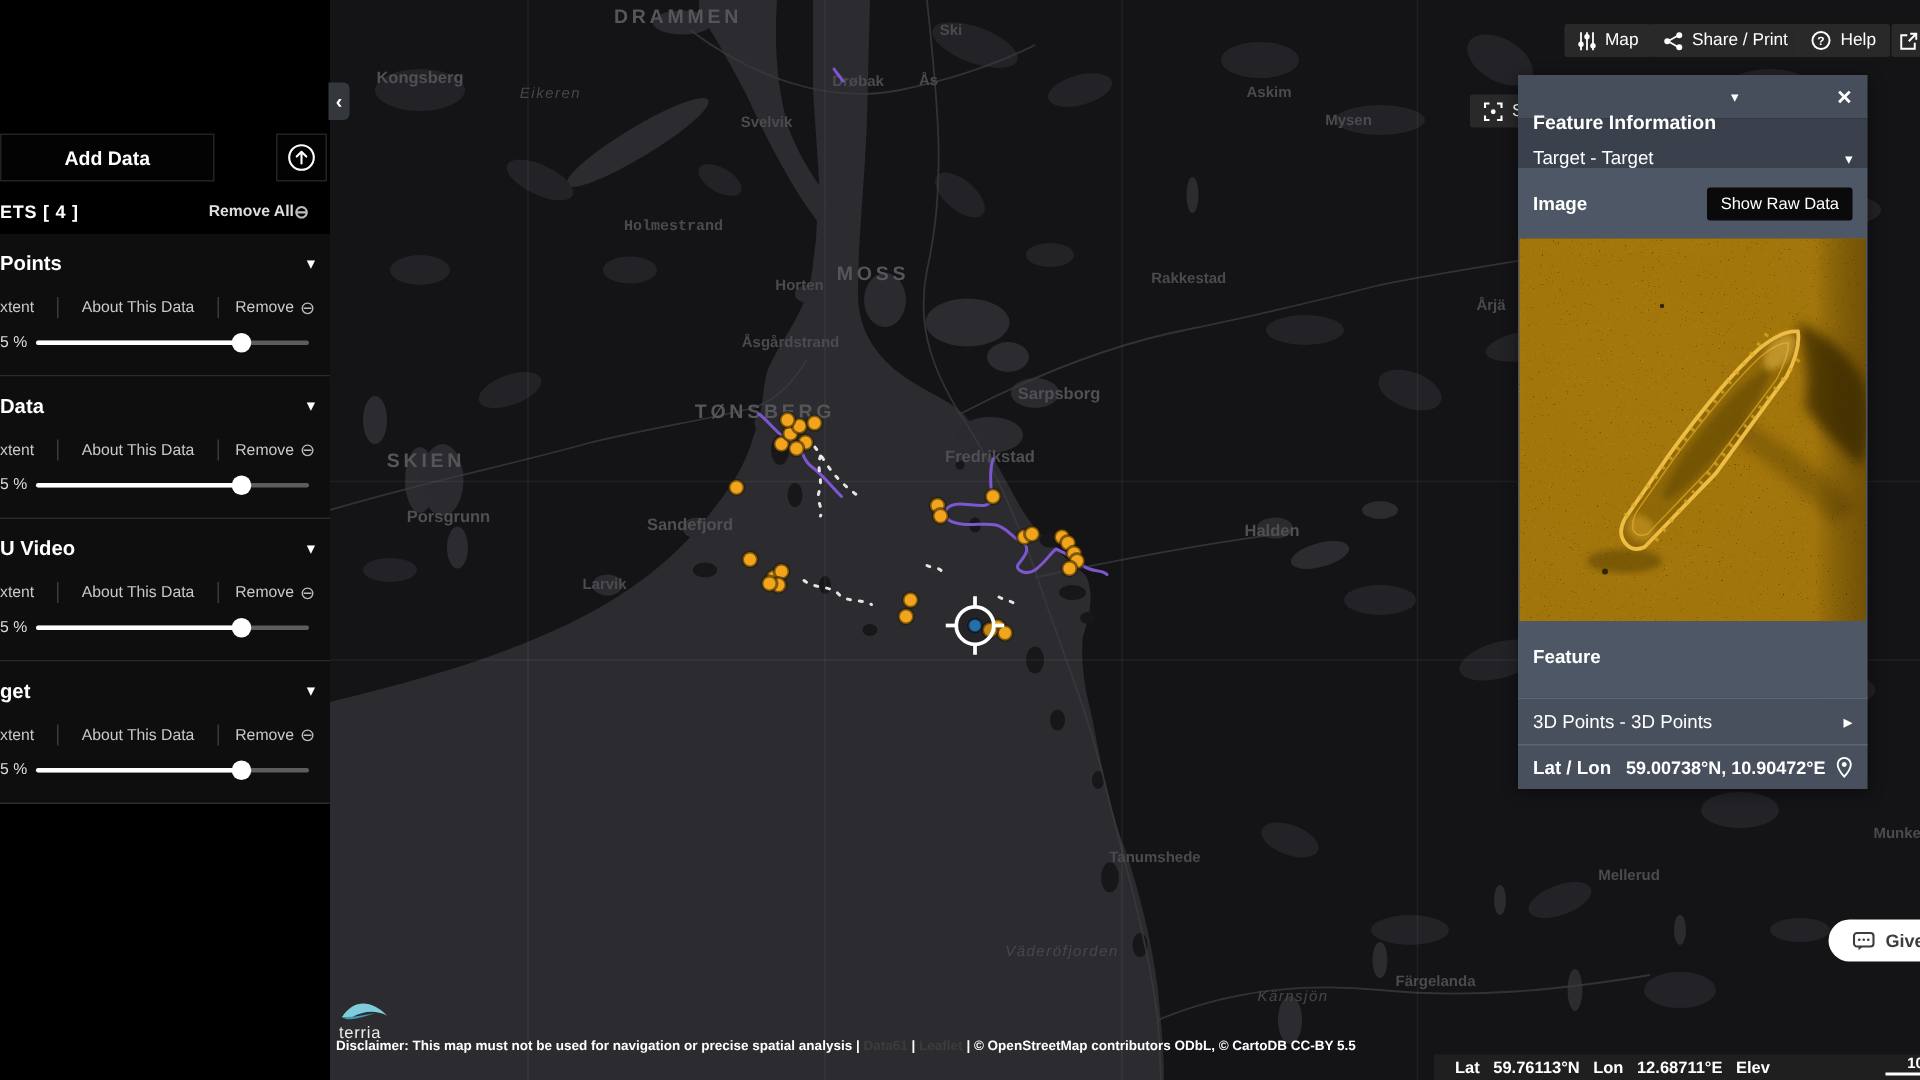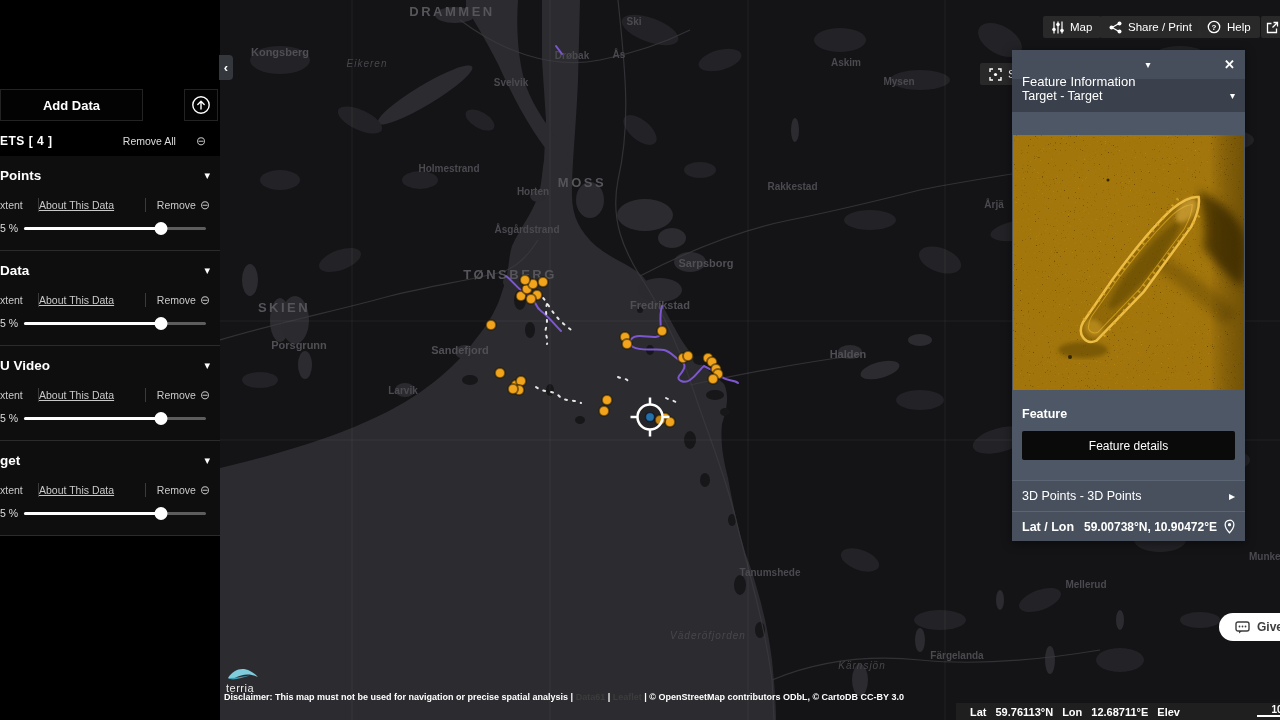--- a/index.html
+++ b/index.html
@@ -22,50 +22,50 @@
   
   .sidebar{position:absolute;left:0;top:0;width:220px;height:720px;background:#000;z-index:30;}
   .search-box{position:absolute;left:0;top:54px;width:218px;height:32px;background:#fff;}
   .search-box input{width:100%;height:100%;border:0;outline:none;padding-left:37px;font-size:13px;color:#333;background:transparent;}
   .search-box input::placeholder{color:#9a9a9a;}
   .collapse-tab{position:absolute;left:219px;top:55px;width:14px;height:25px;background:#34373c;border-radius:0 4px 4px 0;color:#fff;z-index:31;display:flex;align-items:center;justify-content:center;font-size:13px;font-weight:bold;cursor:pointer;}
   .adddata-btn{position:absolute;left:0;top:89px;width:143px;height:32px;background:#030303;border:1px solid #232323;color:#fff;font-weight:bold;font-size:13px;display:flex;align-items:center;justify-content:center;cursor:pointer;}
   .upload-btn{position:absolute;left:184px;top:89px;width:34px;height:32px;background:#030303;border:1px solid #232323;display:flex;align-items:center;justify-content:center;cursor:pointer;}
   .wb-header{position:absolute;left:0;top:131px;width:218px;height:20px;display:flex;align-items:center;justify-content:space-between;color:#fff;}
   .wb-title{font-size:12px;font-weight:bold;letter-spacing:.5px;}
-  .wb-removeall{font-size:10.5px;color:#ddd;display:flex;align-items:flex-start;gap:20px;cursor:pointer;margin-right:12px;}
+  .wb-removeall{font-size:10.5px;color:#ddd;display:flex;align-items:flex-start;gap:0;cursor:pointer;margin-right:12px;font-weight:bold;}
   .ocirc{font-size:12px;color:#bbb;line-height:1;}
   .datasets{position:absolute;left:0;top:156px;width:220px;}
   .dataset{height:95px;background:#0e0e0e;border-bottom:1px solid #2b2b2b;padding:6px 0 0 0;overflow:hidden;}
   .ds-head{height:26px;display:flex;align-items:center;justify-content:space-between;padding-right:10px;color:#fff;}
   .ds-name{font-size:13.5px;font-weight:bold;}
   .ds-caret{font-size:11px;color:#fff;cursor:pointer;}
   .ds-actions{display:flex;align-items:center;height:20px;margin-top:7px;color:#c9c9c9;font-size:10.5px;}
   .ds-act{cursor:pointer;white-space:nowrap;}
   .ds-cell-l{width:38px;overflow:hidden;}
-  .ds-cell-m{flex:1;text-align:left;text-decoration:underline;}
+  .ds-cell-m{flex:1;text-align:center;}
   .ds-cell-r{width:74px;text-align:right;padding-right:10px;display:flex;align-items:center;justify-content:flex-end;gap:4px;}
   .ds-sep{width:1px;height:14px;background:#3a3a3a;}
   .ds-slider{display:flex;align-items:center;margin-top:7px;padding-right:14px;}
   .ds-pct{width:24px;font-size:10.5px;color:#ddd;}
   .ds-track{position:relative;flex:1;height:3px;background:#5d5d5d;border-radius:2px;cursor:pointer;}
   .ds-fill{height:3px;background:#fff;border-radius:2px;}
   .ds-knob{position:absolute;top:-5px;width:13px;height:13px;border-radius:50%;background:#fff;transform:translateX(-50%);}
 
   
   .tbtn{position:absolute;top:16px;height:22px;background:rgba(43,43,43,.94);border-radius:2px;color:#fff;font-size:11.5px;display:flex;align-items:center;gap:6px;padding:0 9px;cursor:pointer;z-index:20;white-space:nowrap;}
   .tbtn svg{display:block;}
 
   
   .fpanel{position:absolute;left:1012px;top:50px;width:233px;z-index:25;color:#fff;box-shadow:0 2px 10px rgba(0,0,0,.45);}
   .fp-header{height:29px;background:#454e5a;display:flex;align-items:center;padding:0 10px;}
-  .fp-title{font-size:13px;font-weight:400;margin-top:33px;}
+  .fp-title{font-size:13px;font-weight:700;margin-top:33px;}
   .fp-caret{margin-left:10px;font-size:10px;cursor:pointer;}
   .fp-close{margin-left:auto;font-size:13px;font-weight:bold;cursor:pointer;}
-  .fp-target{height:33px;background:#3a414c;display:flex;align-items:center;padding:0 10px;font-size:12.5px;cursor:pointer;}
+  .fp-target{height:33px;background:#3a414c;display:flex;align-items:flex-end;padding:0 10px;font-size:12.5px;cursor:pointer;}
   .fp-target .fp-caret{margin-left:auto;}
   .fp-body{background:#4d5765;padding:12px 10px 20px 10px;}
   .fp-imgrow{display:flex;justify-content:space-between;align-items:center;height:24px;}
   .fp-sec{font-size:12.5px;font-weight:bold;}
   .btn-dark{background:#0a0a0a;color:#fff;font-size:11px;border:0;border-radius:2px;padding:5px 9px;cursor:pointer;}
   .sonar{width:231px;height:255px;margin:11px -9px 0 -9px;}
   .fp-feature-label{margin-top:17px;}
   .fp-details-btn{display:block;width:100%;margin-top:10px;height:29px;background:#0a0a0a;color:#fff;font-size:12px;border:0;border-radius:2px;cursor:pointer;}
   .fp-row{height:31px;background:#47505c;border-top:1px solid #5c6573;display:flex;align-items:center;padding:0 10px;font-size:12.5px;cursor:pointer;}
   .fp-arrow{margin-left:auto;font-size:12px;}
@@ -212,21 +212,21 @@
       <div class="mlabel town" style="left: 280px; top: 52px;">Kongsberg</div>
       <div class="mlabel water" style="left: 367px; top: 63px;">Eikeren</div>
       <div class="mlabel sm" style="left: 572px; top: 55px;">Drøbak</div>
       <div class="mlabel sm" style="left: 511px; top: 82px;">Svelvik</div>
       <div class="mlabel sm" style="left: 634px; top: 21px;">Ski</div>
       <div class="mlabel sm" style="left: 619px; top: 54px;">Ås</div>
       <div class="mlabel sm" style="left: 846px; top: 62px;">Askim</div>
       <div class="mlabel sm" style="left: 899px; top: 81px;">Mysen</div>
       <div class="mlabel city" style="left: 582px; top: 182px;">MOSS</div>
       <div class="mlabel sm" style="left: 533px; top: 191px;">Horten</div>
-      <div class="mlabel sm" style="left: 449px; top: 168px;">Holmestrand</div>
+      <div class="mlabel sm" style="left: 449px; top: 152px; font-family: Liberation Mono, monospace;">Holmestrand</div>
       <div class="mlabel sm" style="left: 527px; top: 229px;">Åsgårdstrand</div>
       <div class="mlabel city" style="left: 510px; top: 274px;">TØNSBERG</div>
       <div class="mlabel town" style="left: 460px; top: 350px;">Sandefjord</div>
       <div class="mlabel sm" style="left: 403px; top: 390px;">Larvik</div>
       <div class="mlabel city" style="left: 284px; top: 307px;">SKIEN</div>
       <div class="mlabel town" style="left: 299px; top: 345px;">Porsgrunn</div>
       <div class="mlabel town" style="left: 660px; top: 305px;">Fredrikstad</div>
       <div class="mlabel town" style="left: 706px; top: 263px;">Sarpsborg</div>
       <div class="mlabel sm" style="left: 773px; top: 186px; padding-left: 39px;">Rakkestad</div>
       <div class="mlabel town" style="left: 848px; top: 354px;">Halden</div>
@@ -453,20 +453,24 @@
     <div class="fp-header">
       <span class="fp-title">Feature Information</span>
       <span class="fp-caret">▾</span>
       <span class="fp-close">✕</span>
     </div>
     <div class="fp-target">
       <span>Target - Target</span>
       <span class="fp-caret">▾</span>
     </div>
     <div class="fp-body">
+      <div class="fp-imgrow">
+        <span class="fp-sec">Image</span>
+        <button class="btn-dark">Show Raw Data</button>
+      </div>
 
       <div class="sonar">
         <svg width="100%" height="100%" viewBox="0 0 231 255">
           <defs>
             <filter id="nd" x="0" y="0" width="100%" height="100%">
               <feTurbulence type="fractalNoise" baseFrequency="0.9" numOctaves="2" seed="7" stitchTiles="stitch" result="t"></feTurbulence>
               <feColorMatrix in="t" type="matrix" values="0 0 0 0 0  0 0 0 0 0  0 0 0 0 0  2 2 2 -2.1 0" result="a"></feColorMatrix>
               <feFlood flood-color="#2d1f00" result="f"></feFlood>
               <feComposite in="f" in2="a" operator="in"></feComposite>
             </filter>
@@ -508,21 +512,20 @@
             <path d="M-80,13 L80,11" stroke="#e0aa25" stroke-width="3" stroke-dasharray="2 6" opacity=".7" fill="none"></path>
             <ellipse cx="70" cy="-2" rx="14" ry="8" fill="#f0c050" opacity=".5" filter="url(#b2)"></ellipse>
             <ellipse cx="-80" cy="0" rx="8" ry="10" fill="#e8b535" opacity=".4" filter="url(#b2)"></ellipse>
           </g>
           <circle cx="57" cy="222" r="2" fill="#332500"></circle>
           <circle cx="95" cy="45" r="1.5" fill="#332500"></circle>
           <rect width="231" height="255" fill="url(#redge)"></rect>
         </svg>
       </div>
       <div class="fp-sec fp-feature-label">Feature</div>
-      <button class="fp-details-btn">Feature details</button>
     </div>
     <div class="fp-row">
       <span>3D Points - 3D Points</span>
       <span class="fp-arrow">▸</span>
     </div>
     <div class="fp-latlon">
       <span class="fp-latlon-label">Lat / Lon</span>
       <span class="fp-latlon-val">59.00738°N, 10.90472°E</span>
       <svg class="pin" width="15" height="15" viewBox="0 0 24 24">
         <path d="M12 2C8.1 2 5 5.1 5 9c0 5.2 7 13 7 13s7-7.8 7-13c0-3.9-3.1-7-7-7z" fill="none" stroke="#fff" stroke-width="2"></path>
@@ -547,21 +550,21 @@
       <path d="M2,12 C8,3 16,1 24,5 C28,7 31,10 32,11 C24,7 16,8 9,12 C6,13.5 3.5,13 2,12 Z" fill="#7fccdd"></path>
       <path d="M2,12 C9,12.5 16,10.5 24,9.5 C18,11.5 10,14 5,13.3 Z" fill="#3f98ac"></path>
     </svg>
     <div class="terria-word">terria</div>
   </div>
   <div class="disclaimer">
     <span>Disclaimer: This map must not be used for navigation or precise spatial analysis |</span>
     <span class="dark-link">Data61</span>
     <span>|</span>
     <span class="dark-link">Leaflet</span>
-    <span>| © OpenStreetMap contributors ODbL, © CartoDB CC-BY 3.0</span>
+    <span>| © OpenStreetMap contributors ODbL, © CartoDB CC-BY 5.5</span>
   </div>
 
   <div class="statusbar">
     <span>Lat</span>
     <span>59.76113°N</span>
     <span>Lon</span>
     <span>12.68711°E</span>
     <span>Elev</span>
     <div class="scalebar">
       <div class="scale-num">10</div>

